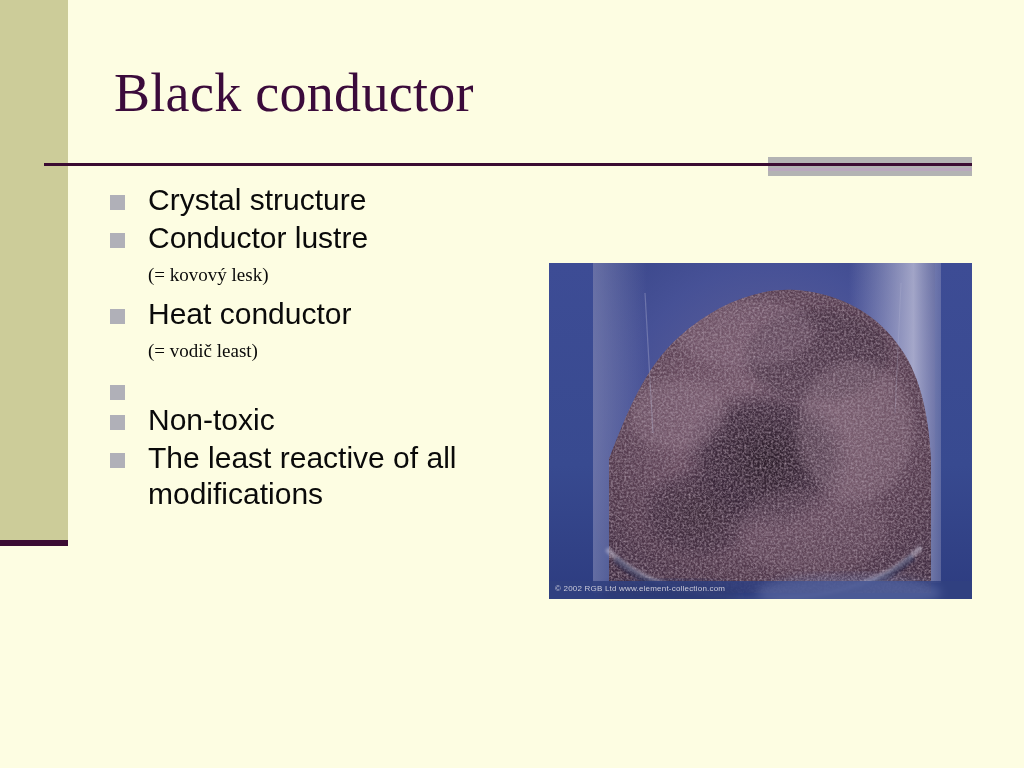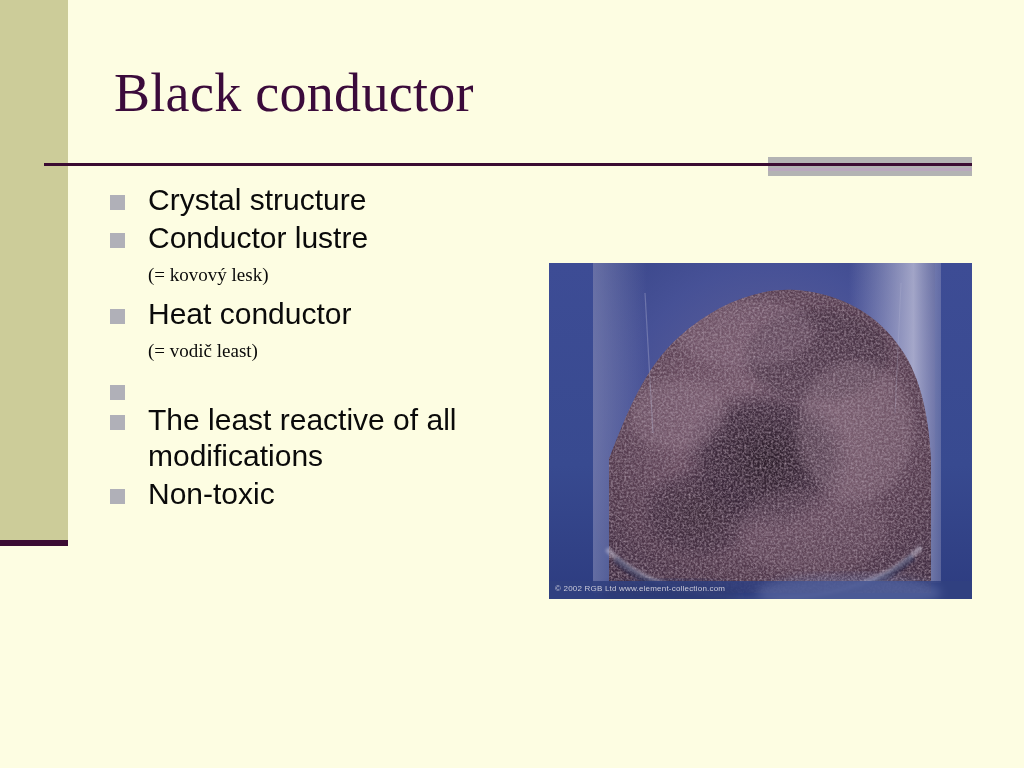--- a/index.html
+++ b/index.html
@@ -175,26 +175,26 @@
     <div class="sub-row">
       <span class="sub-text">(= vodič least)</span>
     </div>
 
     <div class="bullet-row">
       <span class="bullet-marker"></span>
     </div>
 
     <div class="bullet-row">
       <span class="bullet-marker"></span>
+      <span class="bullet-text">Non-toxic</span>
+    </div>
+
+    <div class="bullet-row">
+      <span class="bullet-marker"></span>
       <span class="bullet-text">The least reactive of all modifications</span>
-    </div>
-
-    <div class="bullet-row">
-      <span class="bullet-marker"></span>
-      <span class="bullet-text">Non-toxic</span>
     </div>
 
   </div>
 
   <div class="photo">
     <svg viewBox="0 0 423 336" preserveAspectRatio="none">
       <defs>
         <radialGradient id="vialGlow" cx="0.52" cy="0.42" r="0.75">
           <stop offset="0%" stop-color="#6f6a9a"></stop>
           <stop offset="55%" stop-color="#4a5397"></stop>

